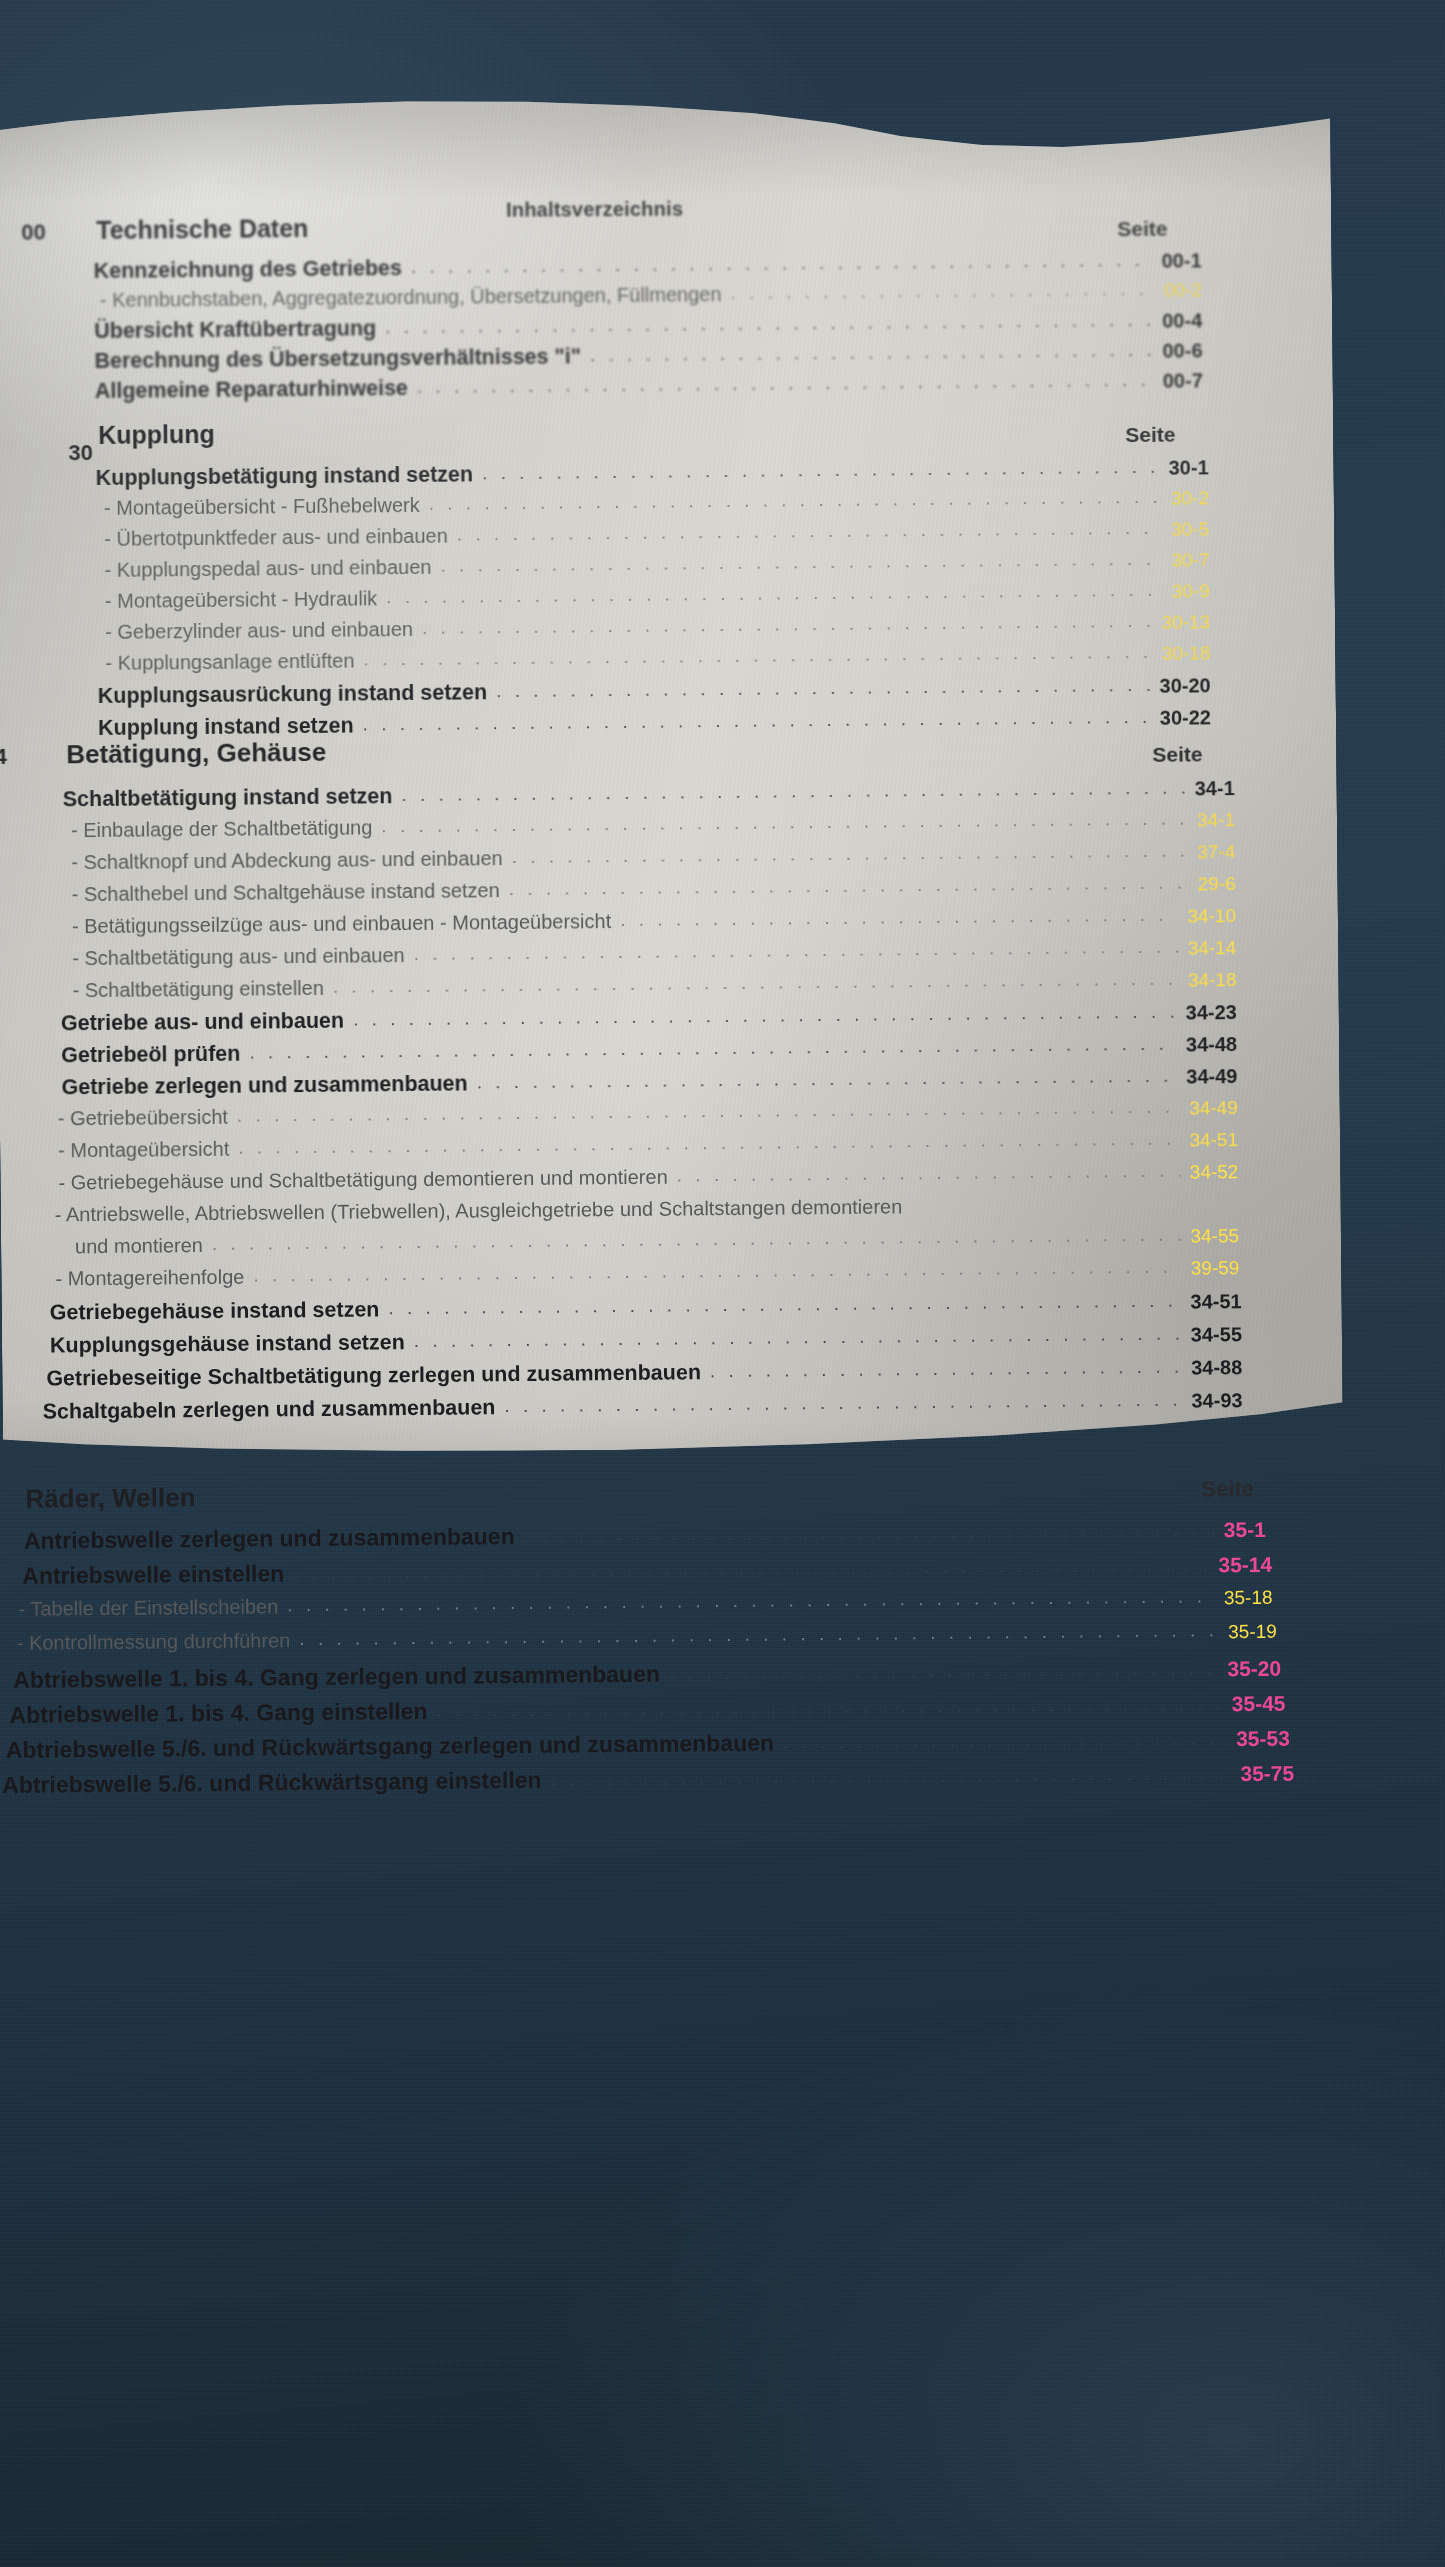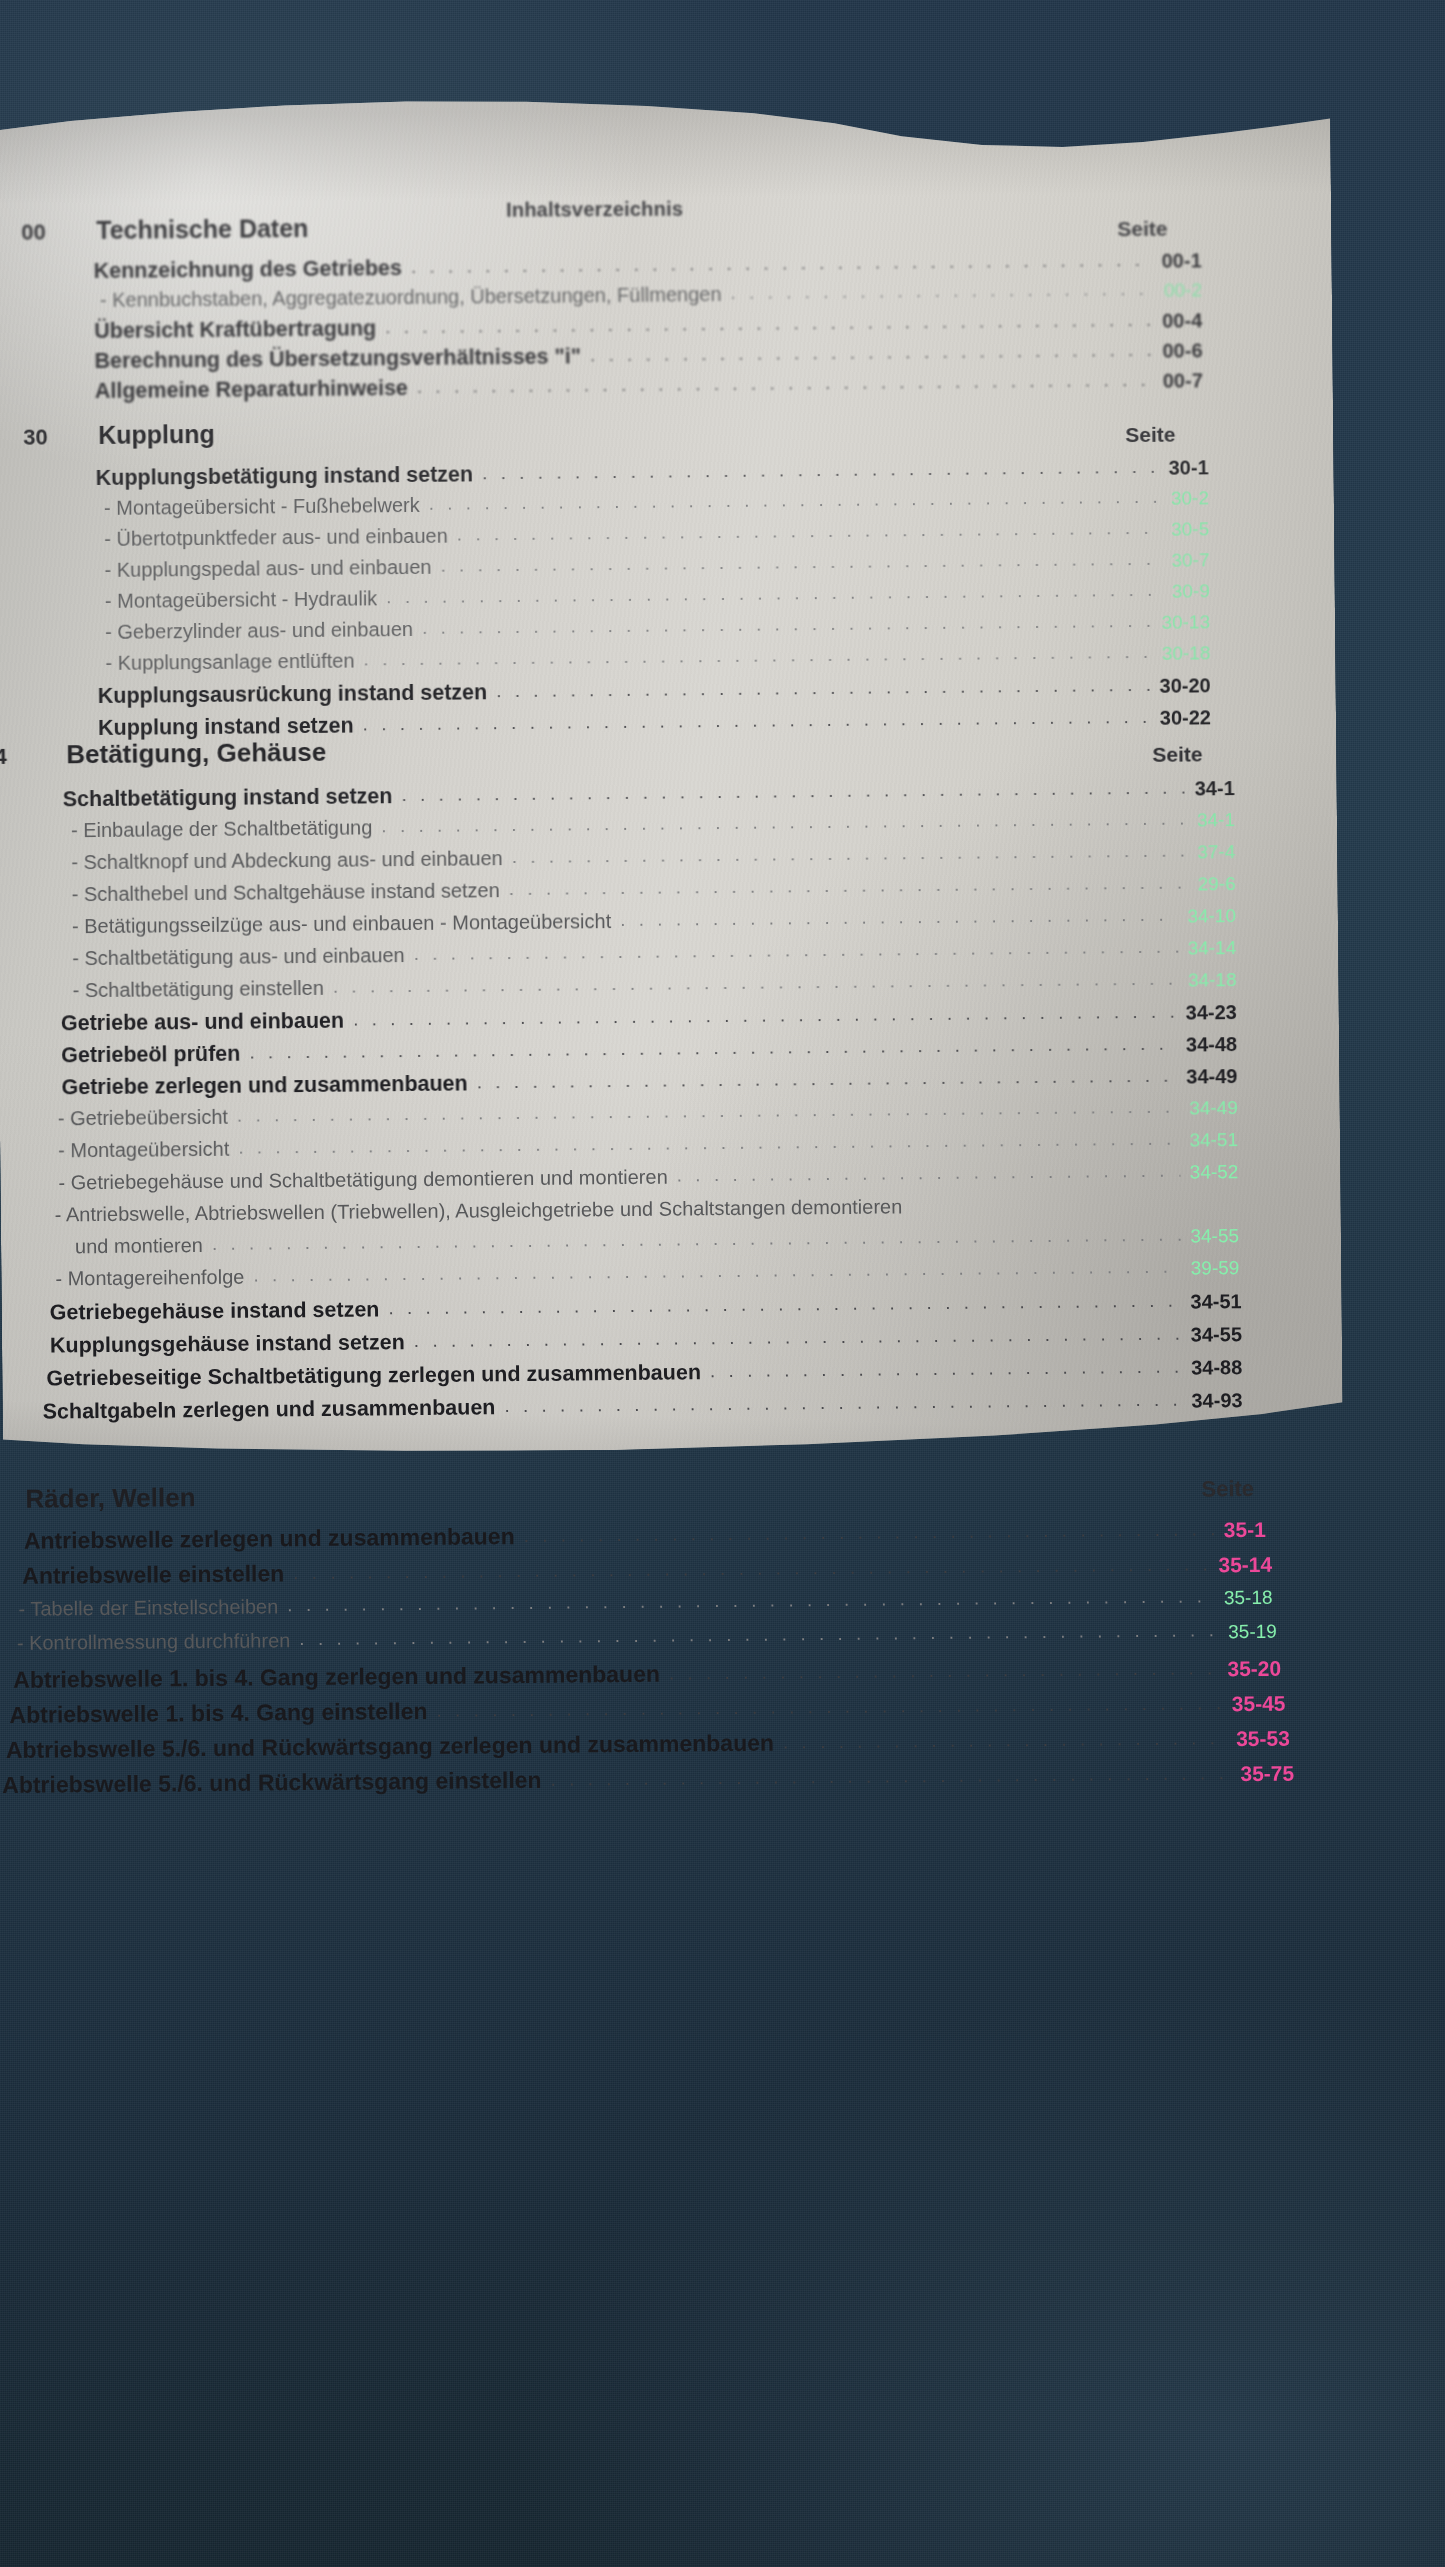--- a/index.html
+++ b/index.html
@@ -113,21 +113,21 @@
   }
   .row .pg{ flex:0 0 auto; text-align:left; }
 
   
   .lvl-main > .lbl{ font-weight:700; font-size:21.5px; color:#1e1e22; }
   .lvl-main > .dots{ color:#4a4a4e; }
   .lvl-main > .pg{ font-weight:700; font-size:20px; color:#1e1e22; }
 
   .lvl-sub > .lbl{ font-weight:400; font-size:20px; color:#57585a; }
   .lvl-sub > .dots{ color:#7d7e80; }
-  .lvl-sub > .pg{ font-weight:400; font-size:19px; color:#86efac; }
+  .lvl-sub > .pg{ font-weight:400; font-size:19px; color:#fde047; }
 
   .lvl-big > .lbl{ font-weight:700; font-size:23px; color:#19191d; }
   .lvl-big > .dots{ color:#3c3c40; }
   .lvl-big > .pg{ font-weight:700; font-size:21px; color:#ec4899; }
 
   .cont{ position:absolute; font-size:20px; color:#57585a; }
   .f1{ filter:blur(1.05px) contrast(.80) brightness(1.03); opacity:.94; }
   .f2{ filter:blur(.75px) contrast(.87) brightness(1.02); opacity:.96; }
   .f3{ filter:blur(.45px) contrast(.93); opacity:.98; }
   .f4{ filter:blur(.22px) contrast(.97); }
@@ -171,21 +171,21 @@
         <span class="pg">00-6</span>
       </div>
       <div class="row lvl-main f1" style="left:102px; right:130px; top:160px;">
         <span class="lbl">Allgemeine Reparaturhinweise</span>
         <span class="dots">. . . . . . . . . . . . . . . . . . . . . . . . . . . . . . . . . . . . . . . . . . . . . . . . . . . . . . . . . . . . . . . . . . . . . . . . . . . . . . . . . . . . . . . . . . . . .</span>
         <span class="pg">00-7</span>
       </div>
     </div>
 
     <div class="block" style="top:329px;">
-      <div class="sec-num f2" style="top:0;">30</div>
+      <div class="sec-num f2" style="top:16px;margin-left:45px;">30</div>
       <div class="sec-title f2" style="top:-3px;">Kupplung</div>
       <div class="seite f2" style="left:1132px; top:9px;">Seite</div>
 
       <div class="row lvl-main f2" style="left:102px; right:125px; top:42px;">
         <span class="lbl">Kupplungsbetätigung instand setzen</span>
         <span class="dots">. . . . . . . . . . . . . . . . . . . . . . . . . . . . . . . . . . . . . . . . . . . . . . . . . . . . . . . . . . . . . . . . . . . . . . . . . . . . . . . . . . . . . . . . . . . . .</span>
         <span class="pg">30-1</span>
       </div>
       <div class="row lvl-sub f2" style="left:110px; right:125px; top:73px;">
         <span class="lbl">- Montageübersicht - Fußhebelwerk</span>

